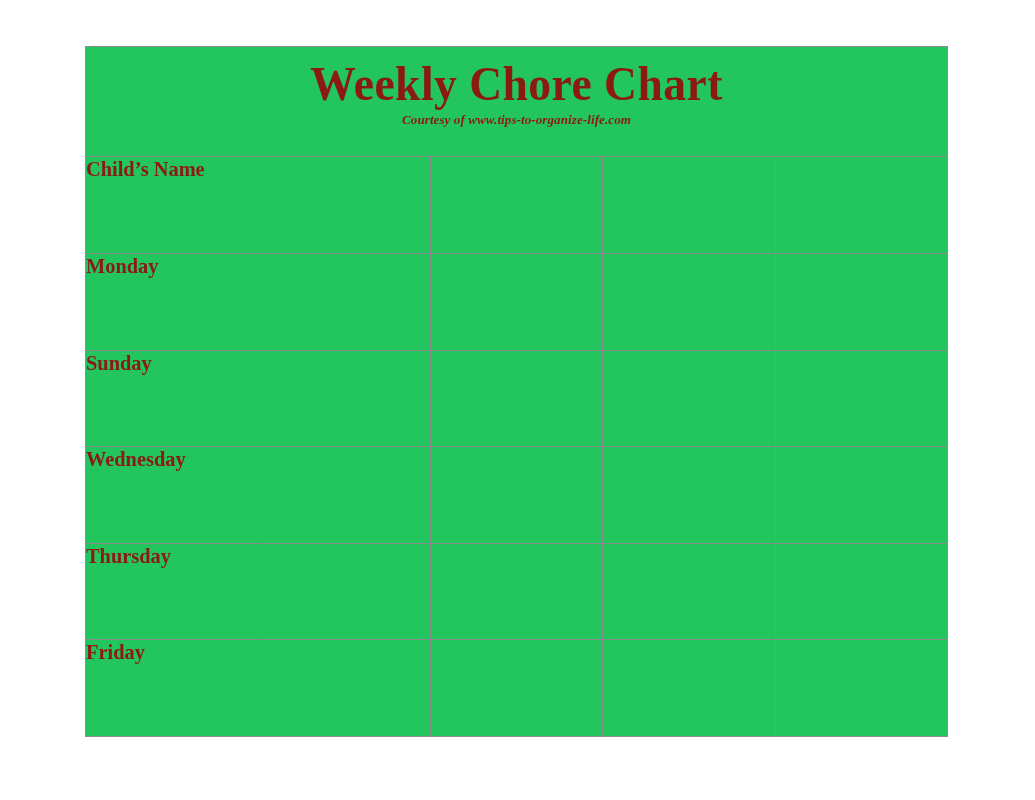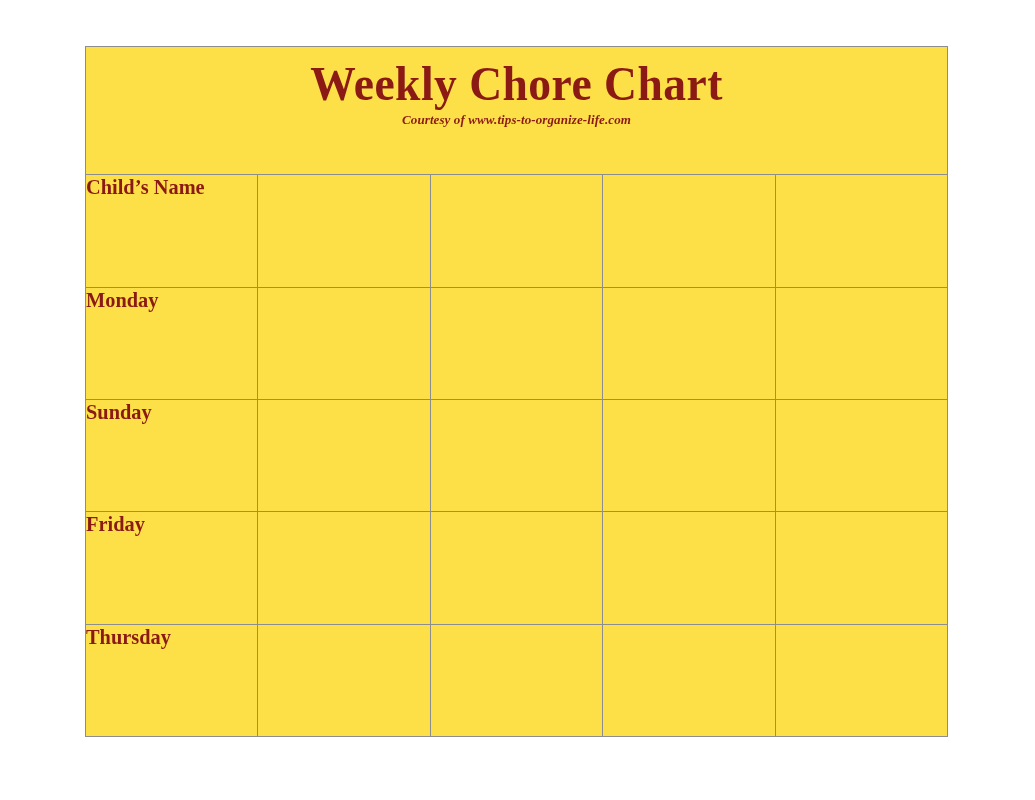--- a/index.html
+++ b/index.html
@@ -38,21 +38,21 @@
     border-top: 1px solid #3f3f3f;
     border-left: 1px solid #8d8d8d;
     border-right: 1px solid #8d8d8d;
     border-bottom: 1px solid #8d8d8d;
   }
 
   #chart-table td {
     border: 1px solid #8d8d8d;
     padding: 0;
     vertical-align: top;
-    background: #fde047;
+    background: #22c55e;
   }
 
   
   td.header-cell {
     height: 87px;
     border-left: none;
     border-right: none;
     border-top: none;
     border-bottom: 1px solid #8d8d8d;
     text-align: center;
@@ -189,42 +189,59 @@
           </td>
         <td class="entry-cell">
             <span class="entry-text"></span>
           </td>
         <td class="entry-cell last-col">
             <span class="entry-text"></span>
           </td>
       </tr>
 
 
+      <tr class="chart-row">
+        <td class="label-cell">
+          <span class="row-label">Wednesday</span>
+        </td>
+        <td class="entry-cell">
+            <span class="entry-text"></span>
+          </td>
+        <td class="entry-cell">
+            <span class="entry-text"></span>
+          </td>
+        <td class="entry-cell">
+            <span class="entry-text"></span>
+          </td>
+        <td class="entry-cell last-col">
+            <span class="entry-text"></span>
+          </td>
+      </tr>
+
+      <tr class="chart-row">
+        <td class="label-cell">
+          <span class="row-label">Thursday</span>
+        </td>
+        <td class="entry-cell">
+            <span class="entry-text"></span>
+          </td>
+        <td class="entry-cell">
+            <span class="entry-text"></span>
+          </td>
+        <td class="entry-cell">
+            <span class="entry-text"></span>
+          </td>
+        <td class="entry-cell last-col">
+            <span class="entry-text"></span>
+          </td>
+      </tr>
 
       <tr class="chart-row">
         <td class="label-cell">
           <span class="row-label">Friday</span>
-        </td>
-        <td class="entry-cell">
-            <span class="entry-text"></span>
-          </td>
-        <td class="entry-cell">
-            <span class="entry-text"></span>
-          </td>
-        <td class="entry-cell">
-            <span class="entry-text"></span>
-          </td>
-        <td class="entry-cell last-col">
-            <span class="entry-text"></span>
-          </td>
-      </tr>
-
-      <tr class="chart-row">
-        <td class="label-cell">
-          <span class="row-label">Thursday</span>
         </td>
         <td class="entry-cell">
             <span class="entry-text"></span>
           </td>
         <td class="entry-cell">
             <span class="entry-text"></span>
           </td>
         <td class="entry-cell">
             <span class="entry-text"></span>
           </td>

